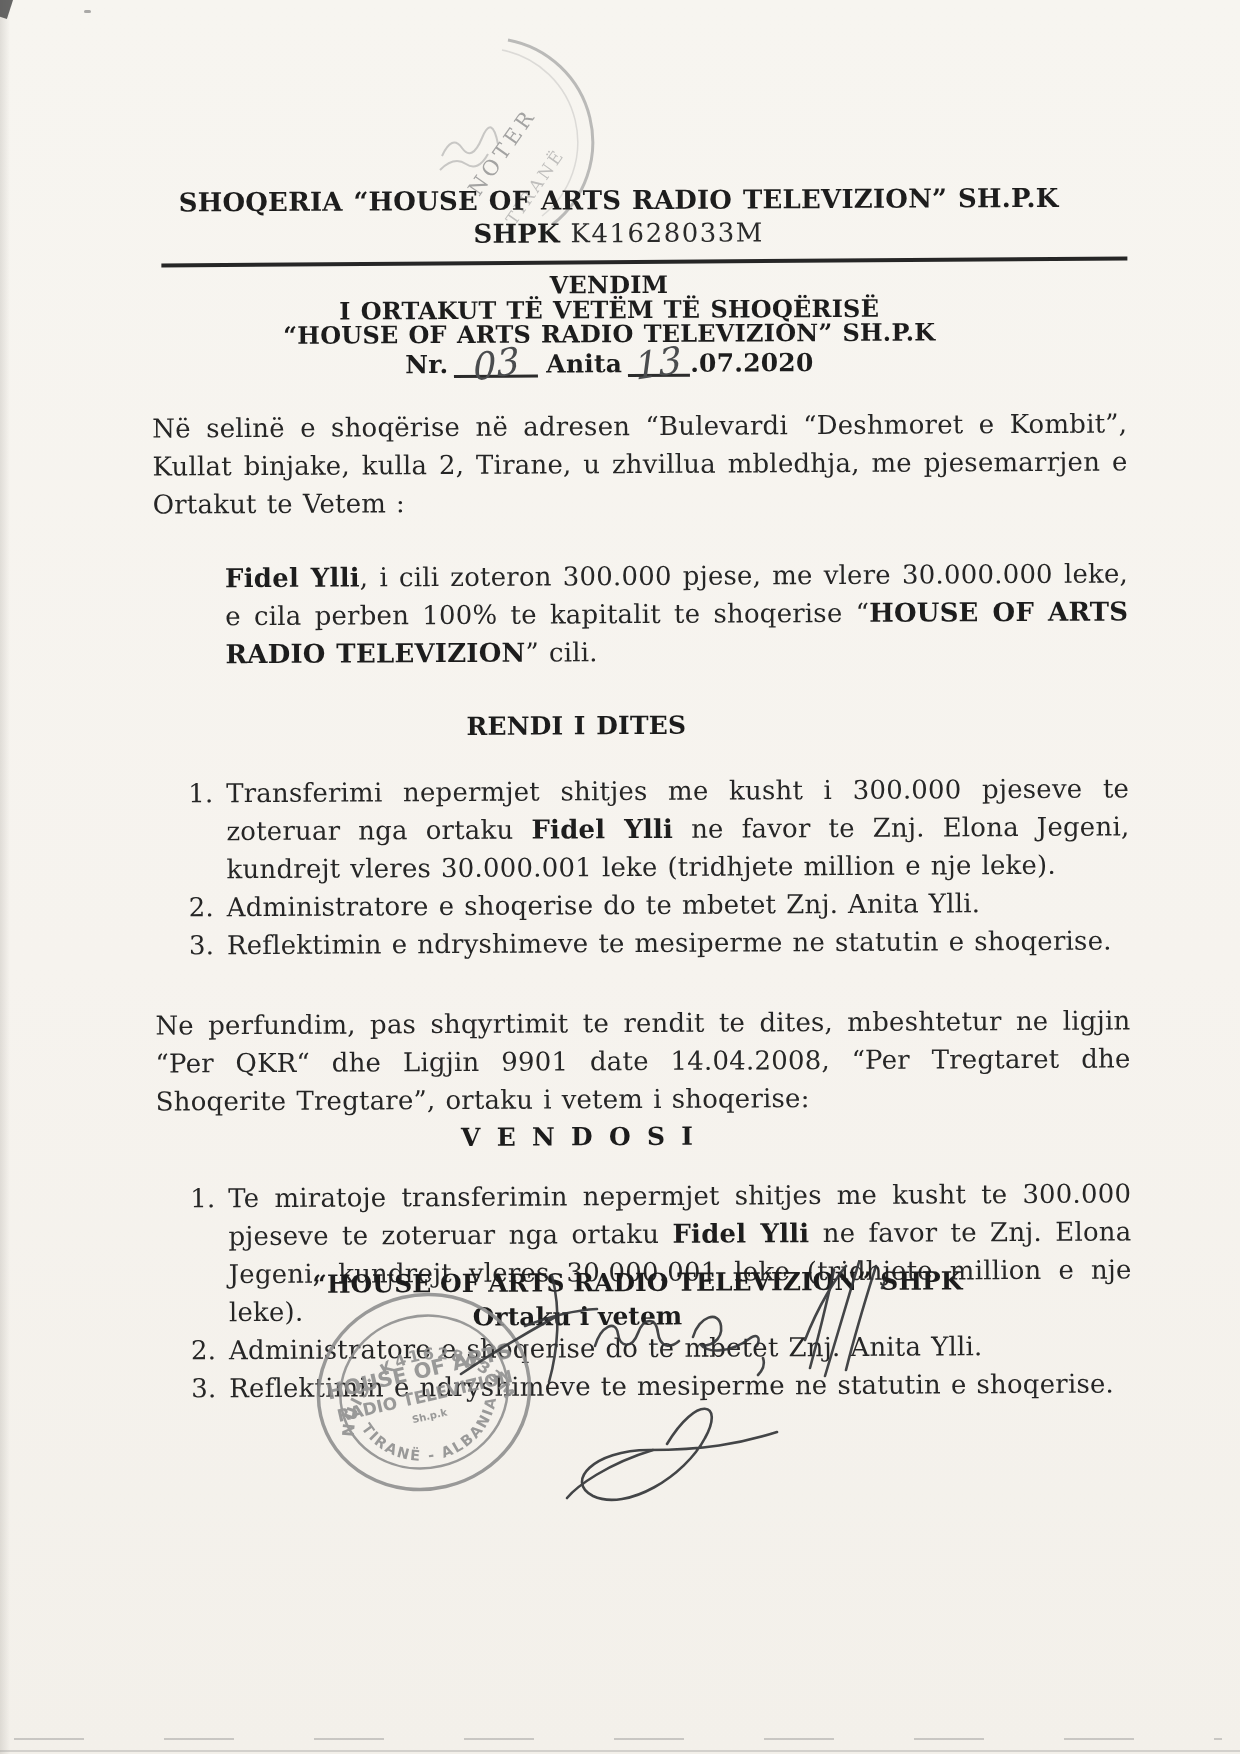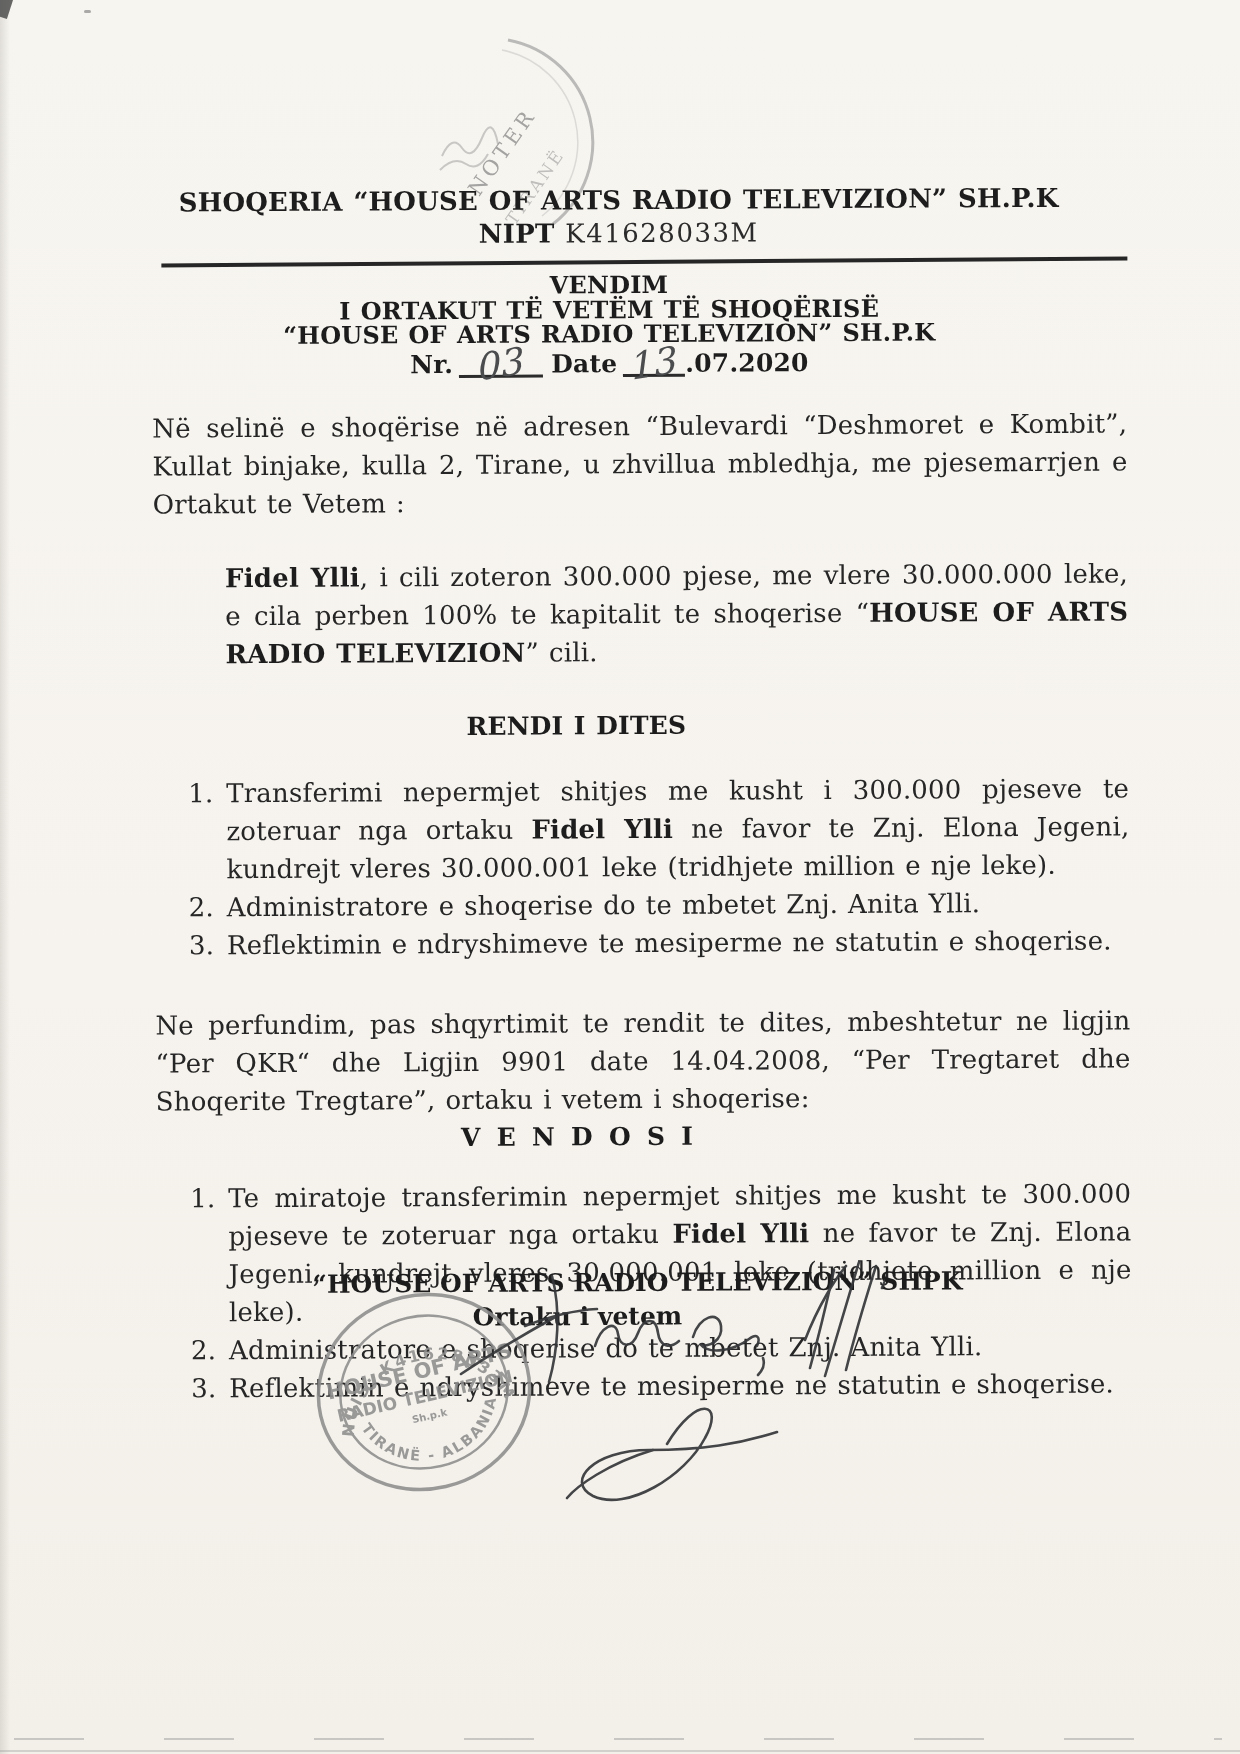--- a/index.html
+++ b/index.html
@@ -79,33 +79,33 @@
     <text x="118" y="128" font-size="21" letter-spacing="4" fill="#8f8f8f" opacity="0.8" font-family="DejaVu Serif, serif" transform="rotate(-55 118 128)" text-anchor="middle">NOTER</text>
     <text x="150" y="162" font-size="17" letter-spacing="3" fill="#9b9b9b" opacity="0.6" font-family="DejaVu Serif, serif" transform="rotate(-55 150 162)" text-anchor="middle">TIRANË</text>
     <path d="M52,128 q10,-22 20,-8 t20,-10 t16,6 m-58,26 q14,-14 26,-6 t22,-10" fill="none" stroke="#9a9a9a" stroke-width="2" opacity="0.5"></path>
   </svg>
 
   <div class="content">
 
     <div class="hdr">
       <div>SHOQERIA “HOUSE OF ARTS RADIO TELEVIZION” SH.P.K</div>
       <div>
-        <span>NIPT</span>
+        <span>SHPK</span>
         <span class="nipt-val">K41628033M</span>
       </div>
     </div>
 
     <div class="rule"></div>
 
     <div class="title-block">
       <div>VENDIM</div>
       <div>I ORTAKUT TË VETËM TË SHOQËRISË</div>
       <div>“HOUSE OF ARTS RADIO TELEVIZION” SH.P.K</div>
       <div class="nr-line">
-        <span class="b">Nr.</span><span class="hand-slot"><span class="hand">03</span></span><span class="b">Date</span><span class="hand-slot narrow"><span class="hand">13</span></span><span class="b">.07.2020</span>
+        <span class="b">Nr.</span><span class="hand-slot"><span class="hand">03</span></span><span class="b">Anita</span><span class="hand-slot narrow"><span class="hand">13</span></span><span class="b">.07.2020</span>
       </div>
     </div>
 
     <div class="body-text p1">Në selinë e shoqërise në adresen “Bulevardi “Deshmoret e Kombit”, Kullat binjake, kulla 2, Tirane, u zhvillua mbledhja, me pjesemarrjen e Ortakut te Vetem :</div>
 
     <div class="body-text p2"><b>Fidel Ylli</b><span>, i cili zoteron 300.000 pjese, me vlere 30.000.000 leke, e cila perben 100% te kapitalit te shoqerise “</span><b>HOUSE OF ARTS RADIO TELEVIZION</b><span>” cili.</span></div>
 
     <div class="sec-head">RENDI I DITES</div>
 
     <div class="olist">

